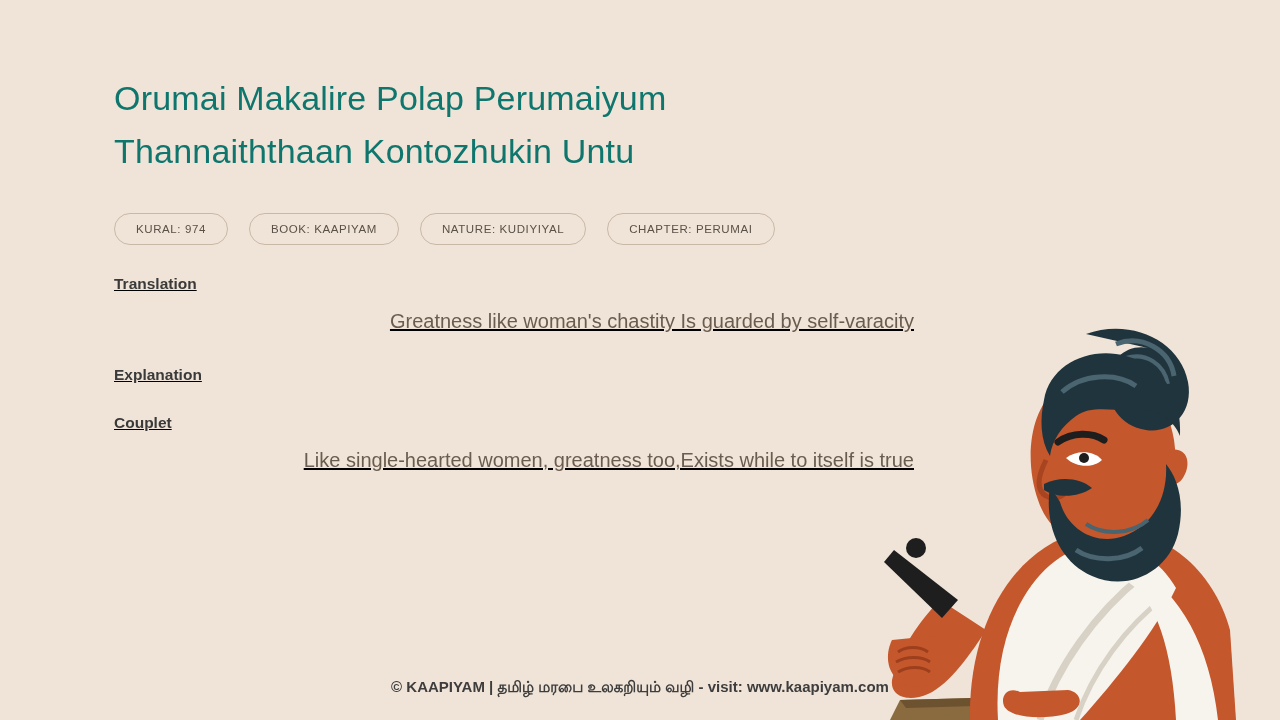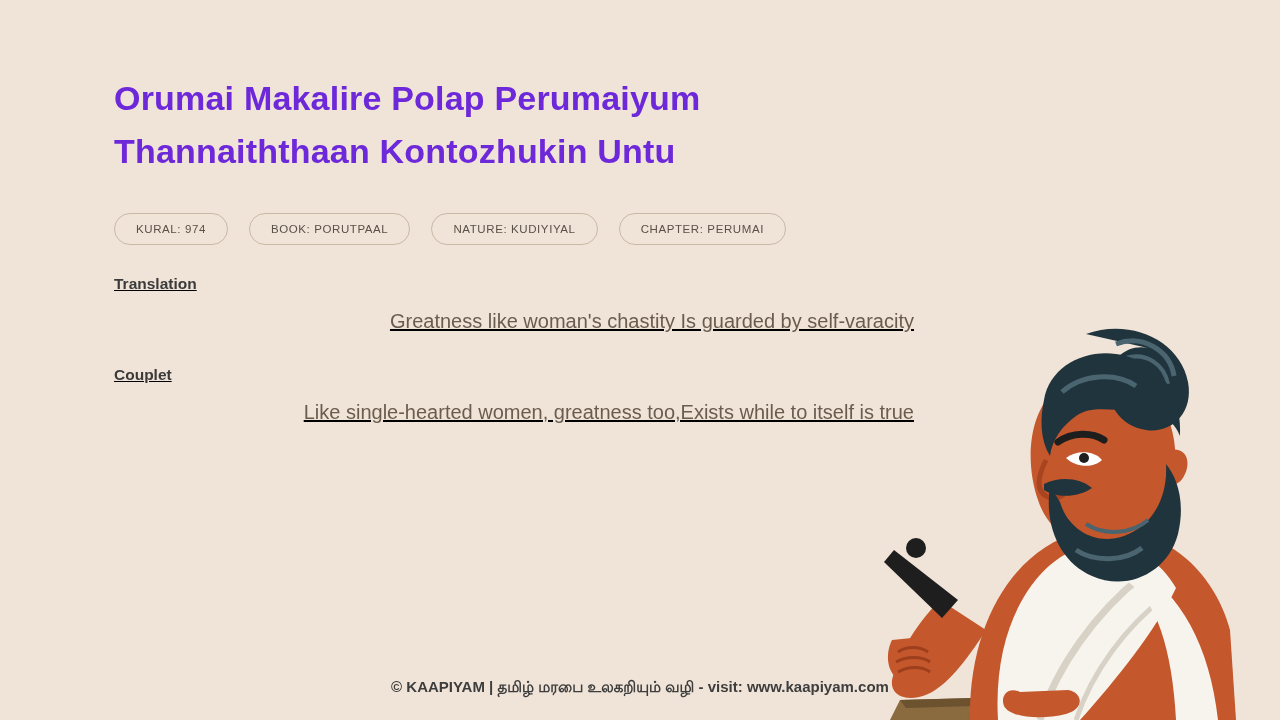--- a/index.html
+++ b/index.html
@@ -19,22 +19,22 @@
     height: 720px;
   }
   .content {
     position: absolute;
     left: 114px;
     top: 72px;
     width: 800px;
   }
   .title {
     font-size: 34px;
-    font-weight: bold;
-    color: #6d28d9;
+    font-weight: normal;
+    color: #0f766e;
     line-height: 1.55;
     letter-spacing: 0.2px;
   }
   .tags {
     display: flex;
     gap: 21px;
     margin-top: 36px;
   }
   .tag {
     border: 1px solid #c9b8a6;
@@ -88,31 +88,32 @@
 
   <div class="content">
 
     <h1 class="title">
       <span>Orumai Makalire Polap Perumaiyum</span><br>
       <span>Thannaiththaan Kontozhukin Untu</span>
     </h1>
 
     <div class="tags">
       <span class="tag">KURAL: 974</span>
-      <span class="tag">BOOK: PORUTPAAL</span>
+      <span class="tag">BOOK: KAAPIYAM</span>
       <span class="tag">NATURE: KUDIYIYAL</span>
       <span class="tag">CHAPTER: PERUMAI</span>
     </div>
 
     <div class="section">
       <div class="section-label">Translation</div>
       <div class="section-text">Greatness like woman's chastity Is guarded by self-varacity</div>
     </div>
 
     <div class="section">
+      <div class="section-label">Explanation</div>
     </div>
 
     <div class="section">
       <div class="section-label">Couplet</div>
       <div class="section-text">Like single-hearted women, greatness too,Exists while to itself is true</div>
     </div>
 
   </div>
 
   <svg class="illustration" viewBox="0 0 400 420">

